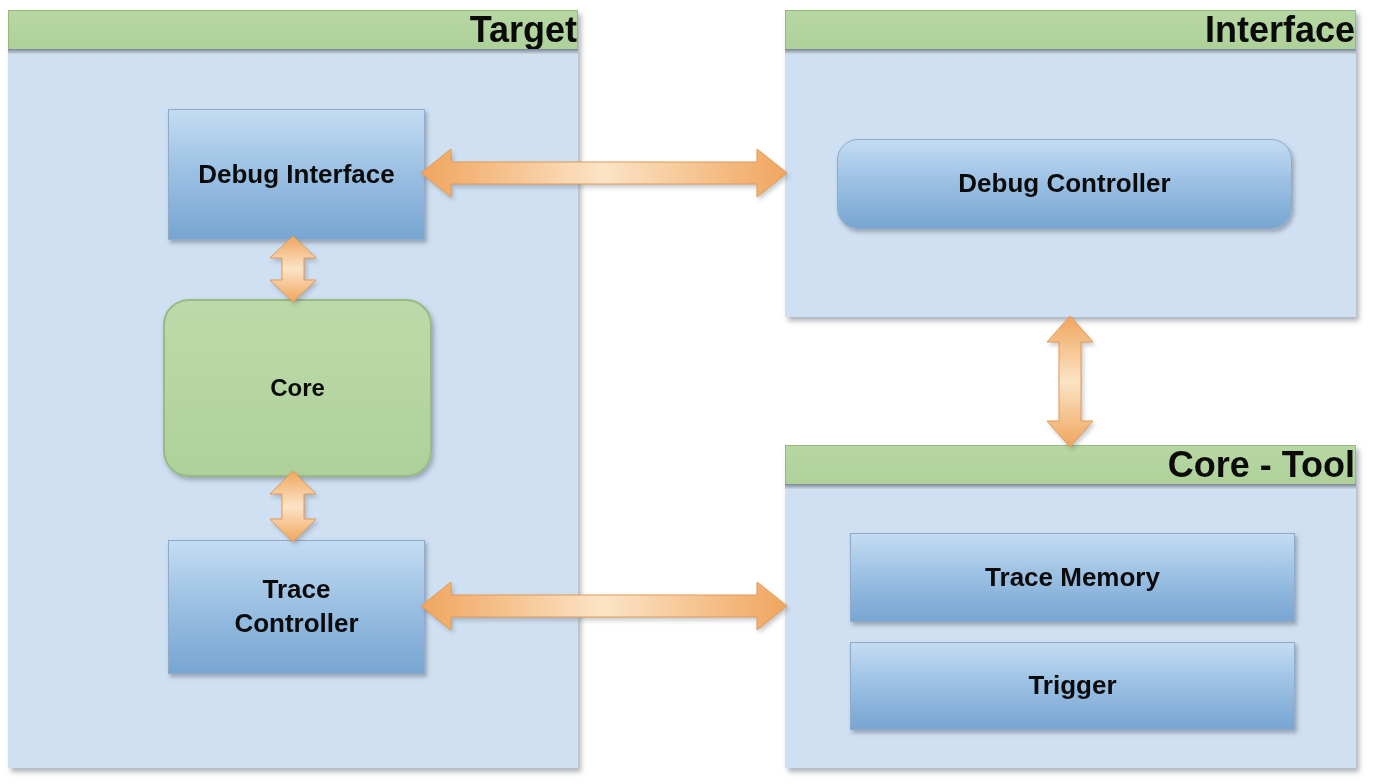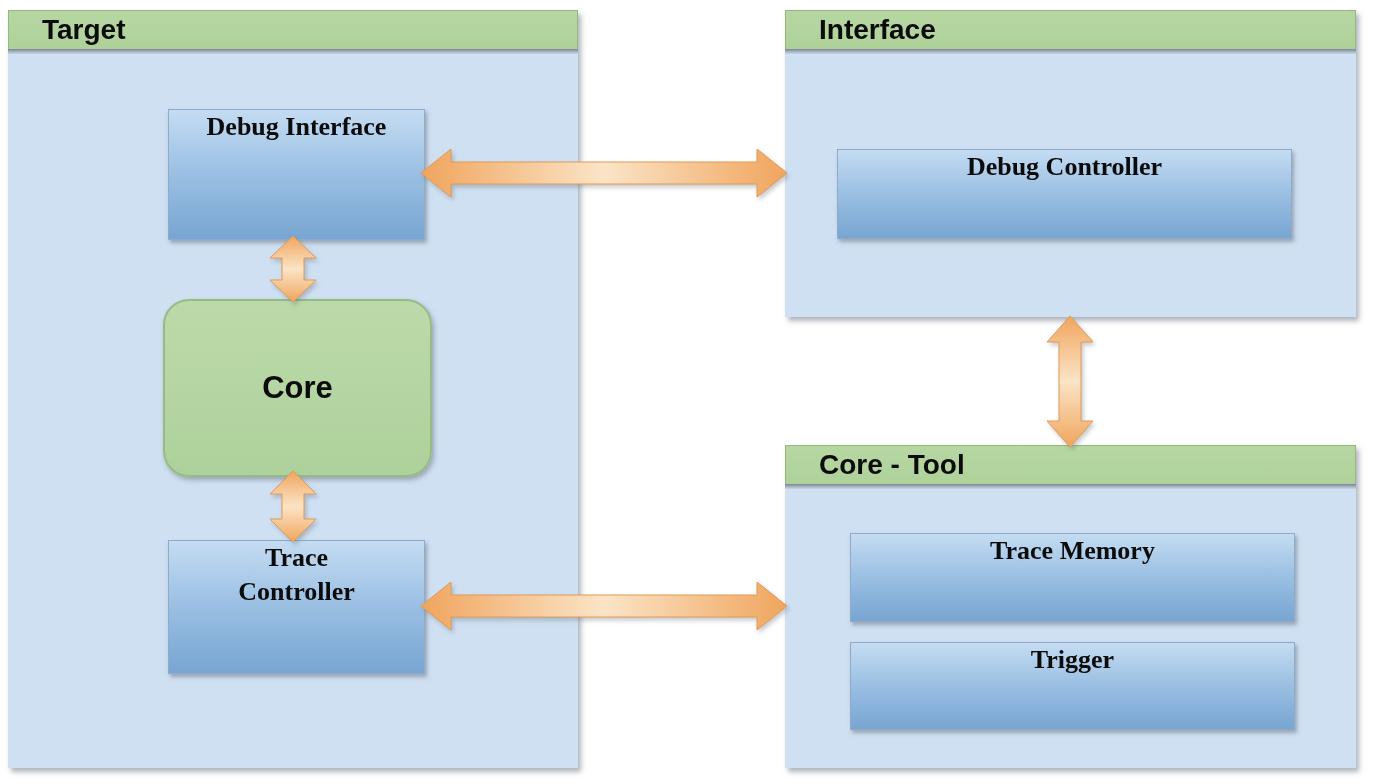--- a/index.html
+++ b/index.html
@@ -17,59 +17,59 @@
     flex-direction: column;
     box-shadow: 3px 4px 5px rgba(110,120,135,0.55);
   }
   .block-header {
     height: 38px;
     background: linear-gradient(180deg, #b7d7a2 0%, #aed19a 100%);
     border: 1px solid #97b77f;
     border-bottom: none;
     display: flex;
     align-items: center;
-    justify-content: flex-start;
-    font-size: 28px;
+    justify-content: flex-end;
+    font-size: 36px;
     font-weight: 700;
     color: #0b0b0b;
     padding-left: 33px;
   }
   .block-sep {
     height: 5px;
     background: linear-gradient(180deg, #76859a 0%, #a9b4c2 55%, #cdd5de 100%);
   }
   .block-body {
     flex: 1;
     background: #cfe0f2;
   }
   .box-blue {
     position: absolute;
     background: linear-gradient(180deg, #c4dcf2 0%, #9bc0e3 48%, #78a5d2 100%);
     border: 1px solid #8fabc9;
     box-shadow: 2px 3px 4px rgba(105,115,130,0.55);
     display: flex;
     flex-direction: column;
     align-items: center;
+    justify-content: center;
     text-align: center;
     font-size: 26px;
     font-weight: 700;
     color: #0b0b0b;
     line-height: 1.3;
-    font-family: Liberation Serif, serif;
   }
   .box-green {
     position: absolute;
     background: linear-gradient(180deg, #bcdaa9 0%, #aed19b 100%);
     border: 2px solid #98ba83;
     border-radius: 26px;
     box-shadow: 2px 3px 5px rgba(105,115,130,0.55);
     display: flex;
     align-items: center;
     justify-content: center;
-    font-size: 31px;
+    font-size: 24px;
     font-weight: 700;
     color: #0b0b0b;
   }
   .arrow {
     position: absolute;
     filter: drop-shadow(2px 3px 2px rgba(100,105,115,0.35));
   }
 </style>
 </head>
 <body>
@@ -106,21 +106,21 @@
 
   <div class="box-green" style="left:163px; top:299px; width:265px; height:174px;">
     <span>Core</span>
   </div>
 
   <div class="box-blue" style="left:168px; top:540px; width:255px; height:132px;">
     <span>Trace</span>
     <span>Controller</span>
   </div>
 
-  <div class="box-blue" style="left:837px; top:149px; width:453px; height:88px;">
+  <div class="box-blue" style="left:837px; top:139px; width:453px; height:88px;border-radius:21px;">
     <span>Debug Controller</span>
   </div>
 
   <div class="box-blue" style="left:850px; top:642px; width:443px; height:86px;">
     <span>Trigger</span>
   </div>
 
   <div class="box-blue" style="left:850px; top:533px; width:443px; height:87px;">
     <span>Trace Memory</span>
   </div>

